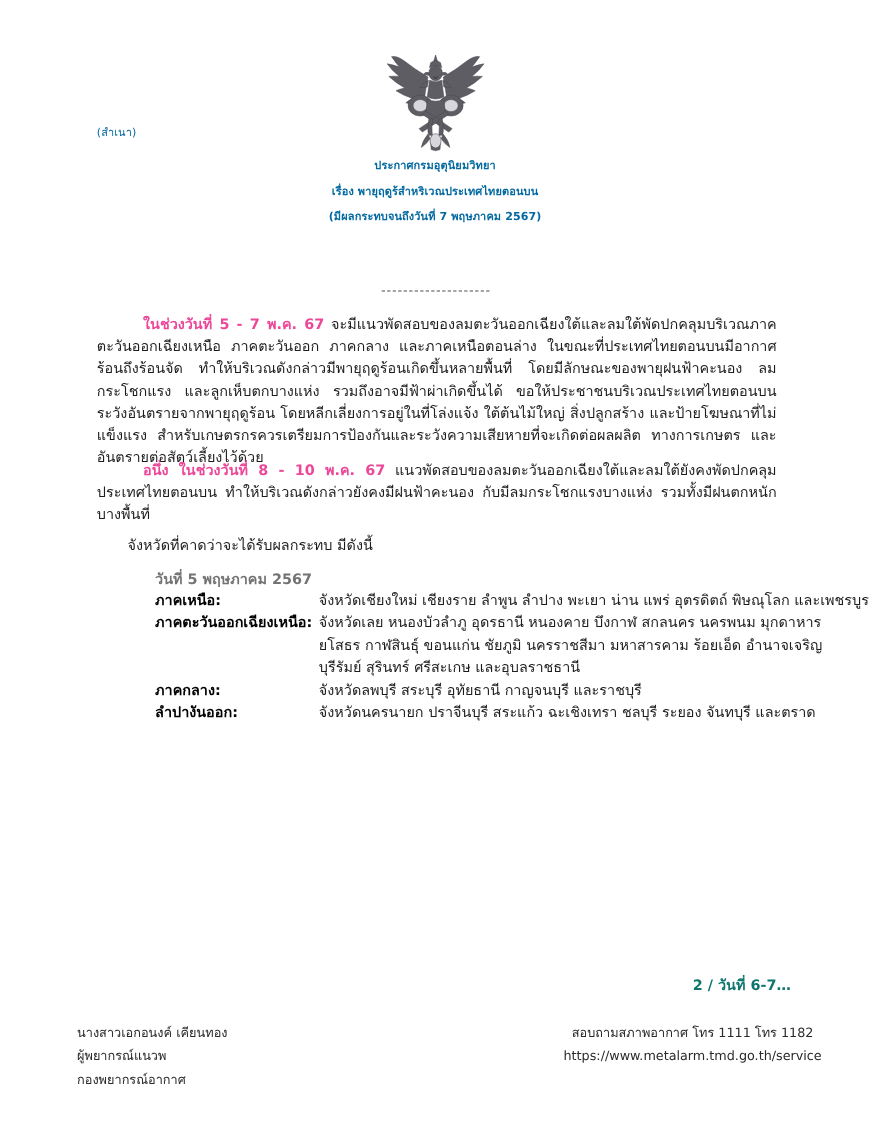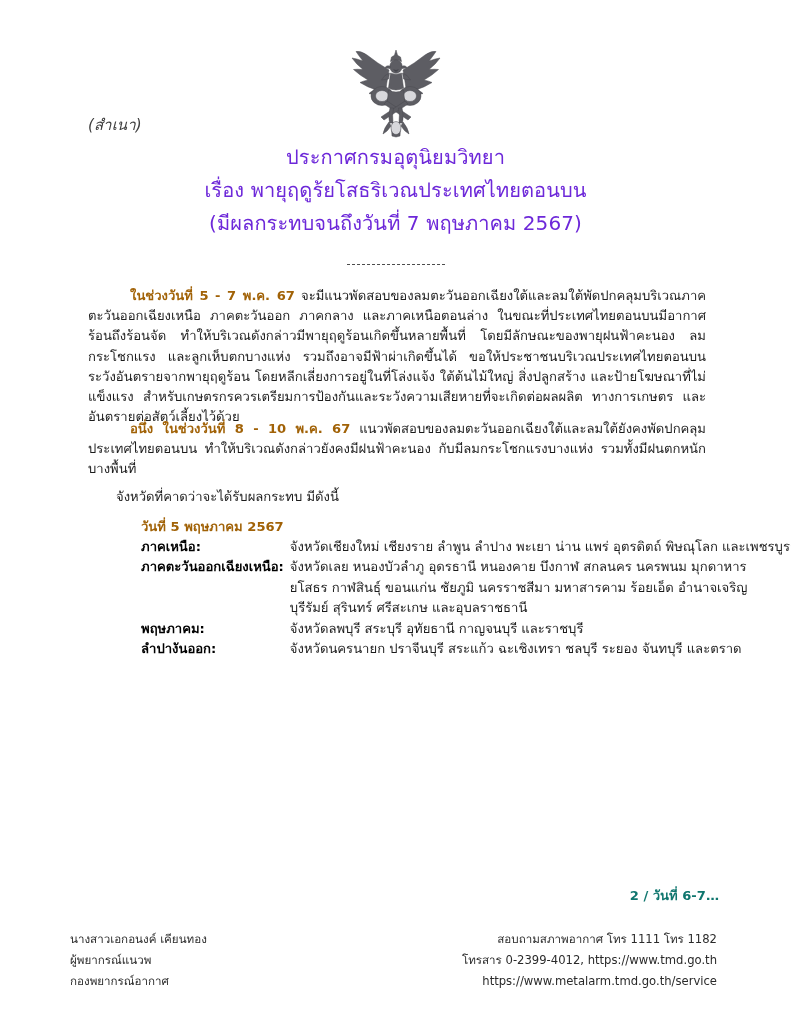--- a/index.html
+++ b/index.html
@@ -21,25 +21,24 @@
     position: absolute;
     inset: 0;
     background: #ffffff;
   }
 
   
   .copy-mark {
     position: absolute;
     left: 88px;
     top: 113px;
-    font-size: 15px;
-    color: #404040;
+    font-size: 10px;
+    color: #0369a1;
     letter-spacing: .1px;
     white-space: nowrap;
-    font-style: italic;
   }
 
   
   .emblem {
     position: absolute;
     left: 50%;
     top: 46px;
     transform: translateX(-50%);
     width: 104px;
     height: 92px;
@@ -48,23 +47,23 @@
 
   
   .heading {
     position: absolute;
     left: 0;
     right: 0;
     top: 147px;
     text-align: center;
   }
   .heading .h-line {
-    font-size: 20px;
-    font-weight: normal;
-    color: #6d28d9;
+    font-size: 10px;
+    font-weight: bold;
+    color: #0369a1;
     line-height: 1.0;
     margin-bottom: 13px;
     letter-spacing: .1px;
   }
   .heading .h-line:last-child { margin-bottom: 0; }
 
   .divider {
     position: absolute;
     left: 50%;
     top: 264px;
@@ -78,37 +77,37 @@
     position: absolute;
     left: 88px;
     width: 618px;
     font-size: 13.1px;
     line-height: 20.2px;
     color: #1c1c1c;
     text-align: justify;
     text-justify: inter-word;
     letter-spacing: 0;
   }
-  .body-block b { font-weight: bold; color: #a16207; }
+  .body-block b { font-weight: bold; color: #ec4899; }
 
   #para-1 { top: 286px; }
   #para-2 { top: 419px; }
   #para-3 { top: 487px; }
 
   .indent { text-indent: 42px; }
   .indent-sm { text-indent: 28px; }
 
   
   .forecast-date {
     position: absolute;
     left: 141px;
     top: 516px;
     font-size: 13.1px;
     font-weight: bold;
-    color: #a16207;
+    color: #737373;
   }
 
   .region-table {
     position: absolute;
     left: 141px;
     top: 537px;
     width: 580px;
     border-collapse: collapse;
   }
   .region-table td {
@@ -142,26 +141,26 @@
   .footer-left {
     position: absolute;
     left: 70px;
     top: 929px;
     font-size: 11.6px;
     line-height: 21px;
     color: #2a2a2a;
   }
   .footer-right {
     position: absolute;
-    right: 74px;
+    right: 44px;
     top: 929px;
     font-size: 11.6px;
     line-height: 21px;
     color: #2a2a2a;
-    text-align: right;
+    text-align: center;
   }
   .footer-left div, .footer-right div { white-space: nowrap; }
 </style>
 </head>
 <body>
 
 <div class="page">
 
   <div class="copy-mark">(สำเนา)</div>
 
@@ -207,21 +206,21 @@
         <path d="M45 76 Q40 82 39 88 Q44 85 47 80 Z"></path>
         <path d="M59 76 Q64 82 65 88 Q60 85 57 80 Z"></path>
         <path d="M48.5 77 Q47 84 48 90 L52 91 L56 90 Q57 84 55.5 77 Z"></path>
         <ellipse cx="52" cy="82" rx="5" ry="6.5" fill="#d8d8dc" stroke="#4a4a50" stroke-width="0.5"></ellipse>
       </g>
     </svg>
   </div>
 
   <div class="heading">
     <div class="h-line">ประกาศกรมอุตุนิยมวิทยา</div>
-    <div class="h-line">เรื่อง พายุฤดูร้ยโสธริเวณประเทศไทยตอนบน</div>
+    <div class="h-line">เรื่อง พายุฤดูร้สำหริเวณประเทศไทยตอนบน</div>
     <div class="h-line">(มีผลกระทบจนถึงวันที่ 7 พฤษภาคม 2567)</div>
   </div>
 
   <div class="divider"></div>
 
   <div class="body-block indent" id="para-1">
     <b>ในช่วงวันที่ 5 - 7 พ.ค. 67</b><span> จะมีแนวพัดสอบของลมตะวันออกเฉียงใต้และลมใต้พัดปกคลุมบริเวณภาคตะวันออกเฉียงเหนือ ภาคตะวันออก ภาคกลาง และภาคเหนือตอนล่าง ในขณะที่ประเทศไทยตอนบนมีอากาศร้อนถึงร้อนจัด ทำให้บริเวณดังกล่าวมีพายุฤดูร้อนเกิดขึ้นหลายพื้นที่ โดยมีลักษณะของพายุฝนฟ้าคะนอง ลมกระโชกแรง และลูกเห็บตกบางแห่ง รวมถึงอาจมีฟ้าผ่าเกิดขึ้นได้ ขอให้ประชาชนบริเวณประเทศไทยตอนบนระวังอันตรายจากพายุฤดูร้อน โดยหลีกเลี่ยงการอยู่ในที่โล่งแจ้ง ใต้ต้นไม้ใหญ่ สิ่งปลูกสร้าง และป้ายโฆษณาที่ไม่แข็งแรง สำหรับเกษตรกรควรเตรียมการป้องกันและระวังความเสียหายที่จะเกิดต่อผลผลิต ทางการเกษตร และอันตรายต่อสัตว์เลี้ยงไว้ด้วย</span>
   </div>
 
   <div class="body-block indent" id="para-2">
@@ -242,21 +241,21 @@
       </tr>
       <tr>
         <td class="rt-label">ภาคตะวันออกเฉียงเหนือ:</td>
         <td class="rt-value">
           <div>จังหวัดเลย หนองบัวลำภู อุดรธานี หนองคาย บึงกาฬ สกลนคร นครพนม มุกดาหาร</div>
           <div>ยโสธร กาฬสินธุ์ ขอนแก่น ชัยภูมิ นครราชสีมา มหาสารคาม ร้อยเอ็ด อำนาจเจริญ</div>
           <div>บุรีรัมย์ สุรินทร์ ศรีสะเกษ และอุบลราชธานี</div>
         </td>
       </tr>
       <tr>
-        <td class="rt-label">พฤษภาคม:</td>
+        <td class="rt-label">ภาคกลาง:</td>
         <td class="rt-value">
           <div>จังหวัดลพบุรี สระบุรี อุทัยธานี กาญจนบุรี และราชบุรี</div>
         </td>
       </tr>
       <tr>
         <td class="rt-label">ลำปางันออก:</td>
         <td class="rt-value">
           <div>จังหวัดนครนายก ปราจีนบุรี สระแก้ว ฉะเชิงเทรา ชลบุรี ระยอง จันทบุรี และตราด</div>
         </td>
       </tr>
@@ -266,17 +265,16 @@
   <div class="continuation">2 / วันที่ 6-7…</div>
 
   <div class="footer-left">
     <div>นางสาวเอกอนงค์  เคียนทอง</div>
     <div>ผู้พยากรณ์แนวพ</div>
     <div>กองพยากรณ์อากาศ</div>
   </div>
 
   <div class="footer-right">
     <div>สอบถามสภาพอากาศ โทร 1111 โทร 1182</div>
-    <div>โทรสาร 0-2399-4012, https://www.tmd.go.th</div>
     <div>https://www.metalarm.tmd.go.th/service</div>
   </div>
 
 </div>
 
 </body></html>

